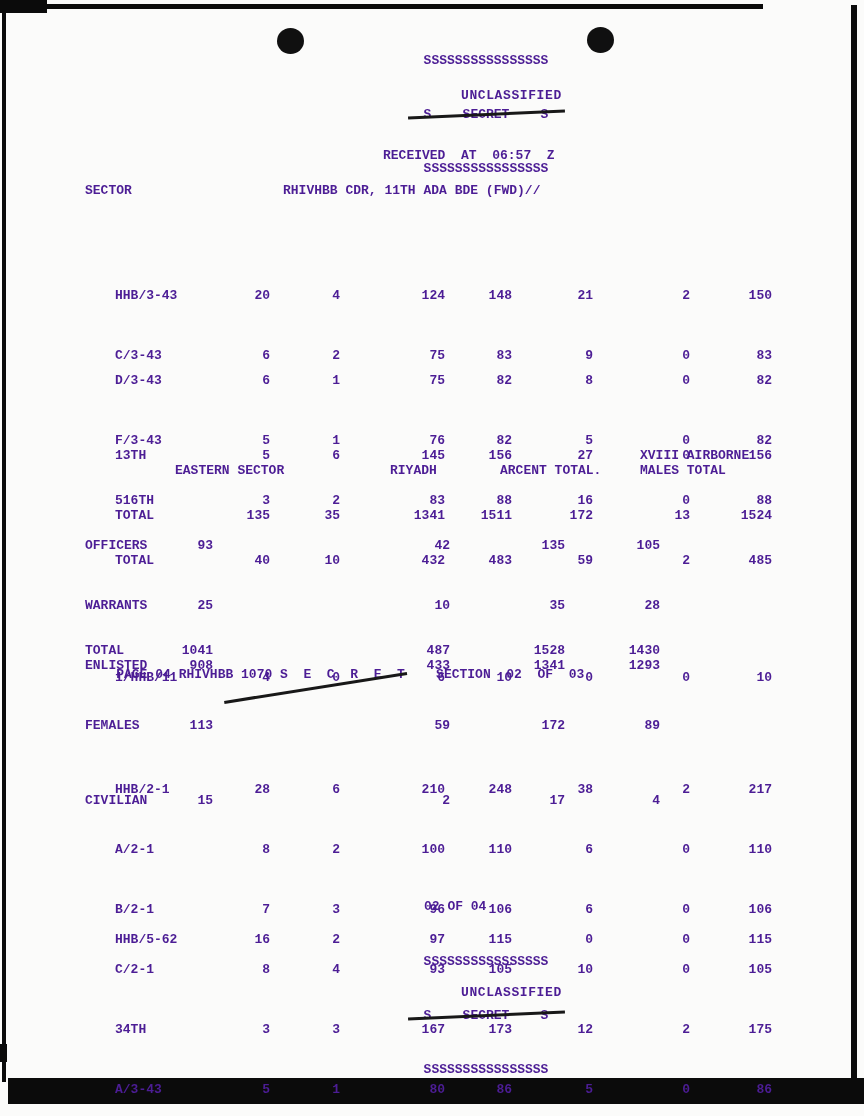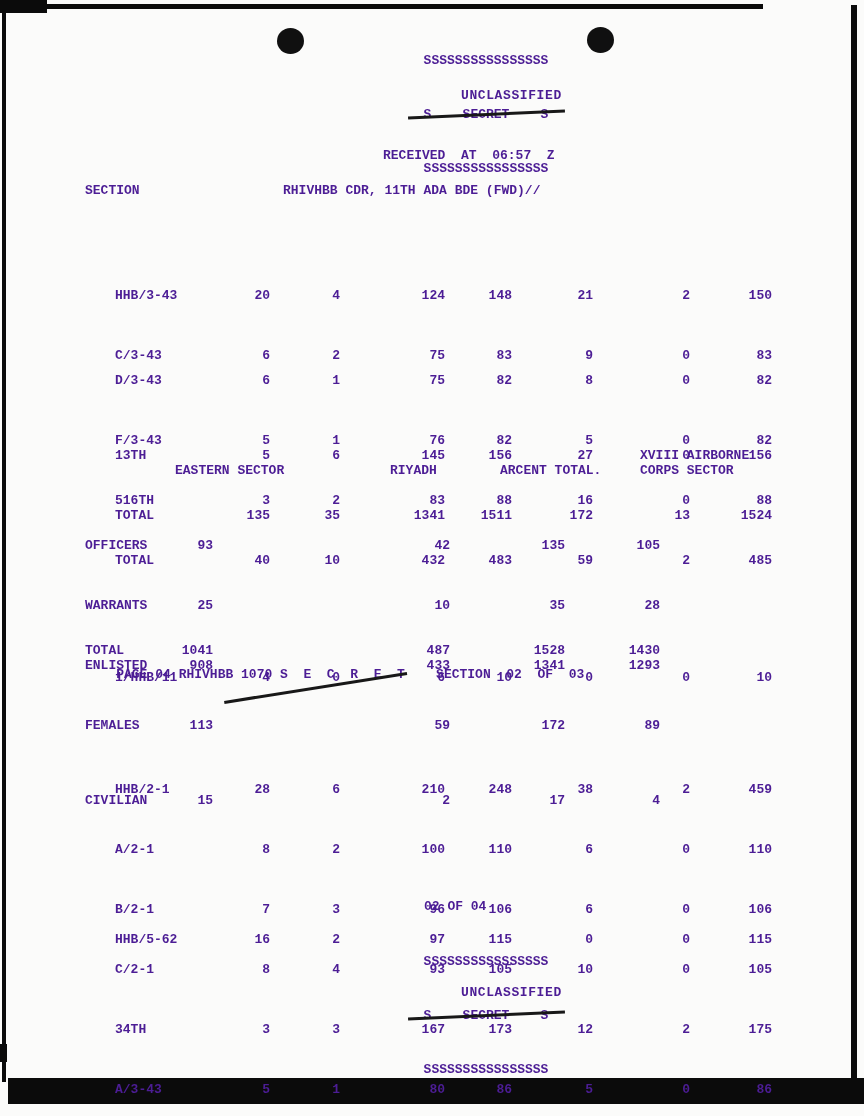--- a/index.html
+++ b/index.html
@@ -51,21 +51,21 @@
     <div>SSSSSSSSSSSSSSSS</div>
     <div><span class="banner-mid">S    SECRET    S</span></div>
     <div>SSSSSSSSSSSSSSSS</div>
   </div>
 
   <div class="abs line tracking" style="left:461px; top:88px;">UNCLASSIFIED</div>
 
   <div class="abs line" style="left:383px; top:148px;">RECEIVED  AT  06:57  Z</div>
 
   <div class="abs line" style="left:85px; top:183px; width:680px;">
-    <span class="abs" style="left:0; top:0;">SECTION</span>
+    <span class="abs" style="left:0; top:0;">SECTOR</span>
     <span class="abs" style="left:198px; top:0;">RHIVHBB CDR, 11TH ADA BDE (FWD)//</span>
   </div>
 
   <div class="abs" style="left:85px; top:228px;">
     
   
       <div class="row7">
         <span class="lbl">HHB/3-43</span>
         <span class="cells">
           
@@ -128,21 +128,21 @@
         <span class="cells">
           
         <span class="num">135</span><span class="num">35</span><span class="num">1341</span><span class="num">1511</span><span class="num">172</span><span class="num">13</span><span class="num">1524</span></span>
       </div>
     </div>
 
   <div class="abs line" style="left:640px; top:448px;">XVIII AIRBORNE</div>
   <div class="abs line" style="left:175px; top:463px;">EASTERN SECTOR</div>
   <div class="abs line" style="left:390px; top:463px;">RIYADH</div>
   <div class="abs line" style="left:500px; top:463px;">ARCENT TOTAL.</div>
-  <div class="abs line" style="left:640px; top:463px;">CORPS SECTOR</div>
+  <div class="abs line" style="left:640px; top:463px;">MALES TOTAL</div>
 
   <div class="abs" style="left:85px; top:478px;">
     
   
       <div class="row4">
         <span class="lbl">OFFICERS</span>
         <span class="cells">
           
         <span class="num">93</span><span class="num">42</span><span class="num">135</span><span class="num">105</span></span>
       </div>
@@ -203,21 +203,21 @@
     <span>PAGE 04 RHIVHBB 1070</span><span> </span><span class="strike-secret">S  E  C  R  E  T</span><span>    </span><span>SECTION  02  OF  03</span>
   </div>
 
   <div class="abs" style="left:85px; top:722px;">
     
   
       <div class="row7">
         <span class="lbl">HHB/2-1</span>
         <span class="cells">
           
-        <span class="num">28</span><span class="num">6</span><span class="num">210</span><span class="num">248</span><span class="num">38</span><span class="num">2</span><span class="num">459</span></span>
+        <span class="num">28</span><span class="num">6</span><span class="num">210</span><span class="num">248</span><span class="num">38</span><span class="num">2</span><span class="num">217</span></span>
       </div>
     
       <div class="row7">
         <span class="lbl">A/2-1</span>
         <span class="cells">
           
         <span class="num">8</span><span class="num">2</span><span class="num">100</span><span class="num">110</span><span class="num">6</span><span class="num">0</span><span class="num">110</span></span>
       </div>
     
       <div class="row7">

